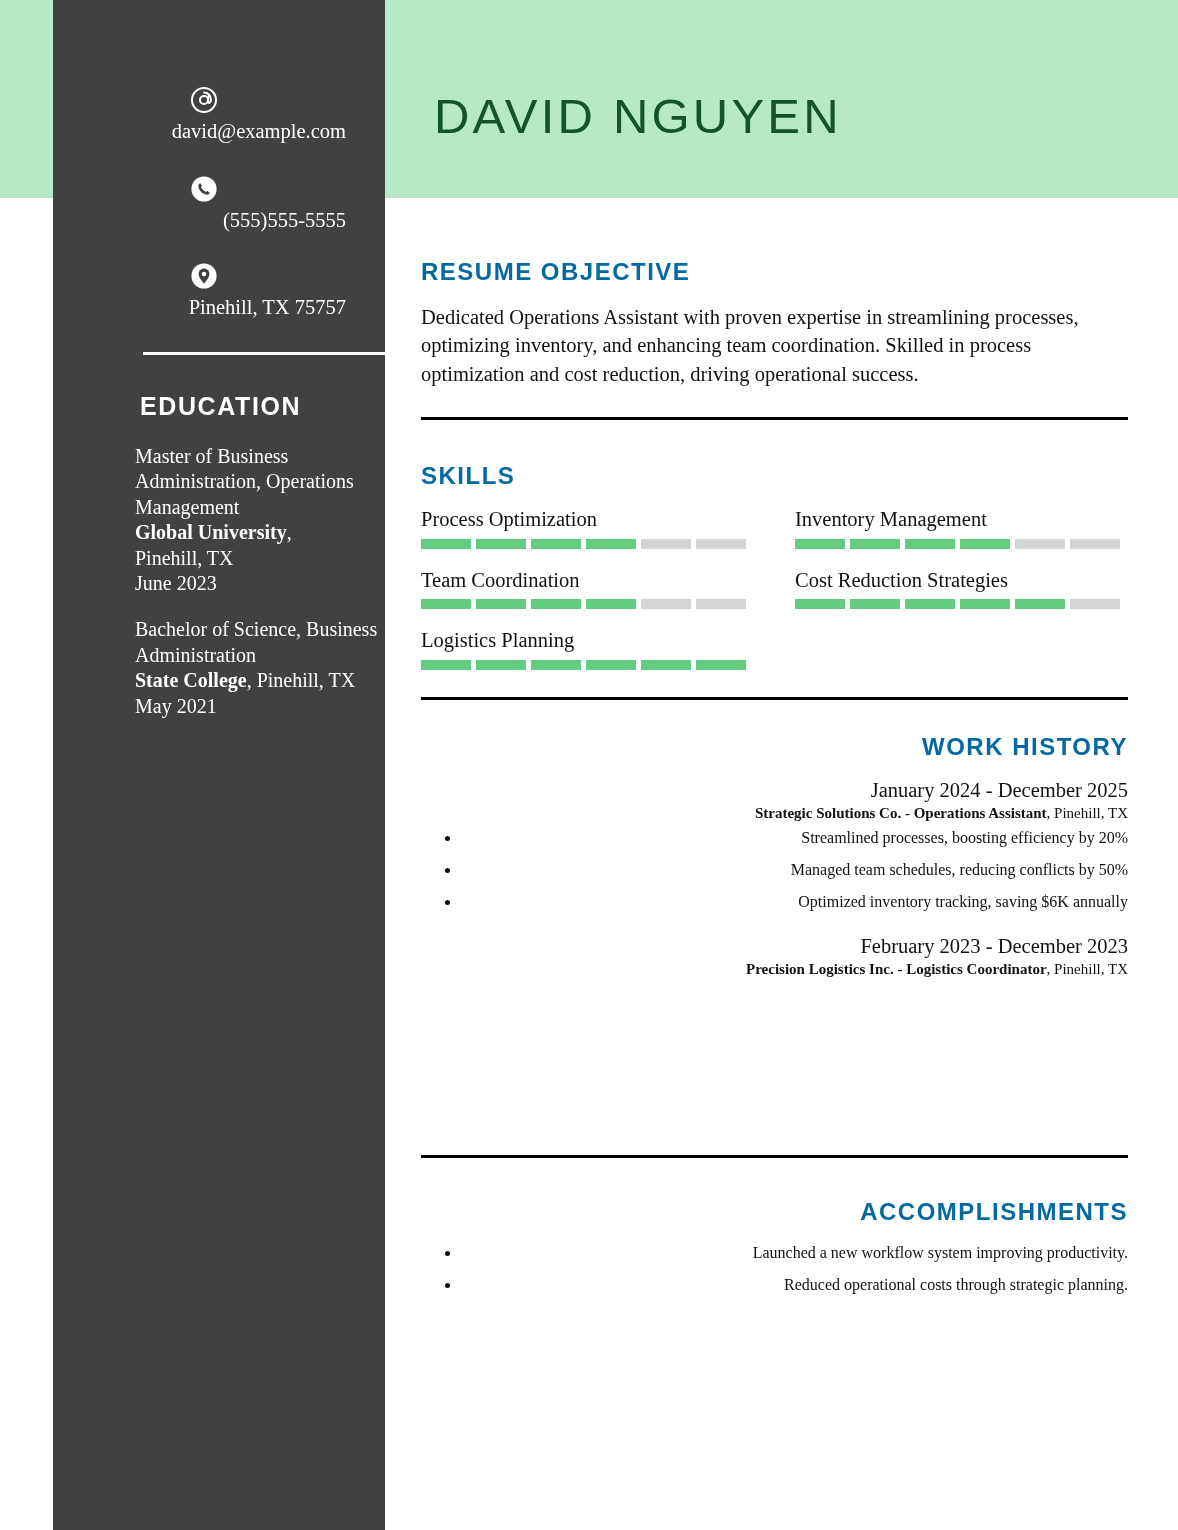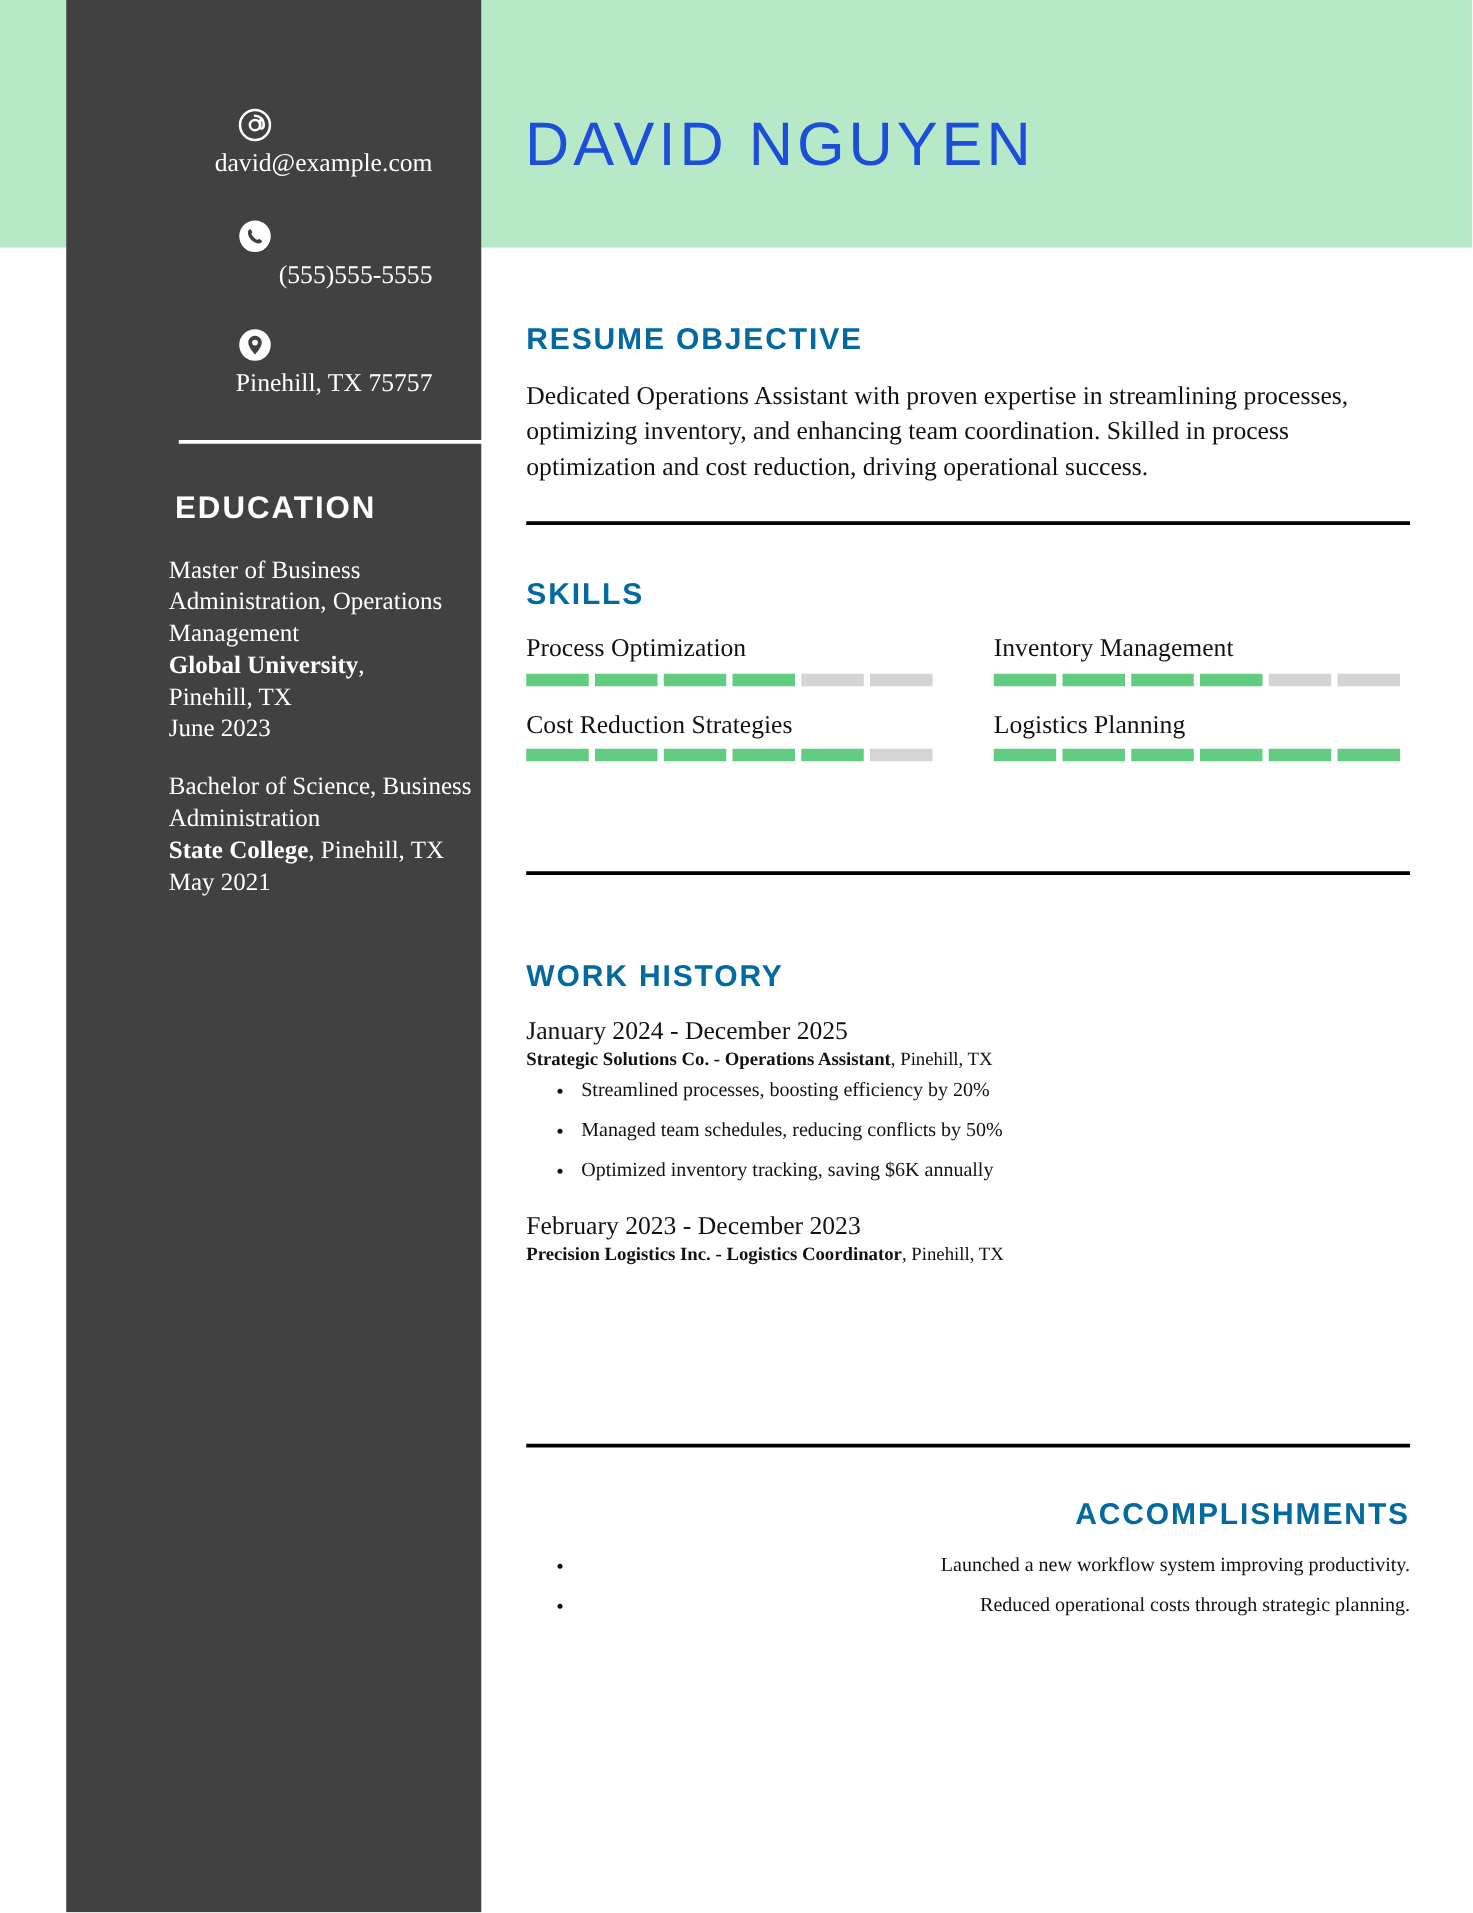--- a/index.html
+++ b/index.html
@@ -22,27 +22,27 @@
   #header-band {
     position: absolute;
     left: 0;
     top: 0;
     width: 1178px;
     height: 198px;
     background: #b7e9c8;
   }
   #candidate-name {
     position: absolute;
-    left: 420px;
+    left: 434px;
     top: 92px;
     font-family: "Liberation Sans", sans-serif;
     font-size: 49px;
     font-weight: 400;
     letter-spacing: 3.2px;
-    color: #1d4ed8;
+    color: #14532d;
     line-height: 1;
     white-space: nowrap;
   }
   
   #sidebar {
     position: absolute;
     left: 53px;
     top: 0;
     width: 332px;
     height: 1530px;
@@ -288,20 +288,31 @@
             <div class="skill-bar">
               <div class="skill-seg filled"></div>
               <div class="skill-seg filled"></div>
               <div class="skill-seg filled"></div>
               <div class="skill-seg filled"></div>
               <div class="skill-seg empty"></div>
               <div class="skill-seg empty"></div>
             </div>
           </div>
           <div class="skill-item">
+            <span class="skill-label">Team Coordination</span>
+            <div class="skill-bar">
+              <div class="skill-seg filled"></div>
+              <div class="skill-seg filled"></div>
+              <div class="skill-seg filled"></div>
+              <div class="skill-seg filled"></div>
+              <div class="skill-seg empty"></div>
+              <div class="skill-seg empty"></div>
+            </div>
+          </div>
+          <div class="skill-item">
             <span class="skill-label">Cost Reduction Strategies</span>
             <div class="skill-bar">
               <div class="skill-seg filled"></div>
               <div class="skill-seg filled"></div>
               <div class="skill-seg filled"></div>
               <div class="skill-seg filled"></div>
               <div class="skill-seg filled"></div>
               <div class="skill-seg empty"></div>
             </div>
           </div>
@@ -314,21 +325,21 @@
               <div class="skill-seg filled"></div>
               <div class="skill-seg filled"></div>
               <div class="skill-seg filled"></div>
             </div>
           </div>
         </div>
     </div>
 
     <div class="section-rule" style="top:697px;"></div>
 
-    <div class="section" style="top:768px;">
+    <div class="section" style="top:733px;text-align:right;">
       <div class="section-heading">WORK HISTORY</div>
       <div id="jobs-list">
           <div class="job-entry">
             <div class="job-dates">January 2024 - December 2025</div>
             <div class="job-title-line"><span class="job-role">Strategic Solutions Co. - Operations Assistant</span><span>, Pinehill, TX</span></div>
             <ul class="bullets">
               <li>Streamlined processes, boosting efficiency by 20%</li>
               <li>Managed team schedules, reducing conflicts by 50%</li>
               <li>Optimized inventory tracking, saving $6K annually</li>
             </ul>

